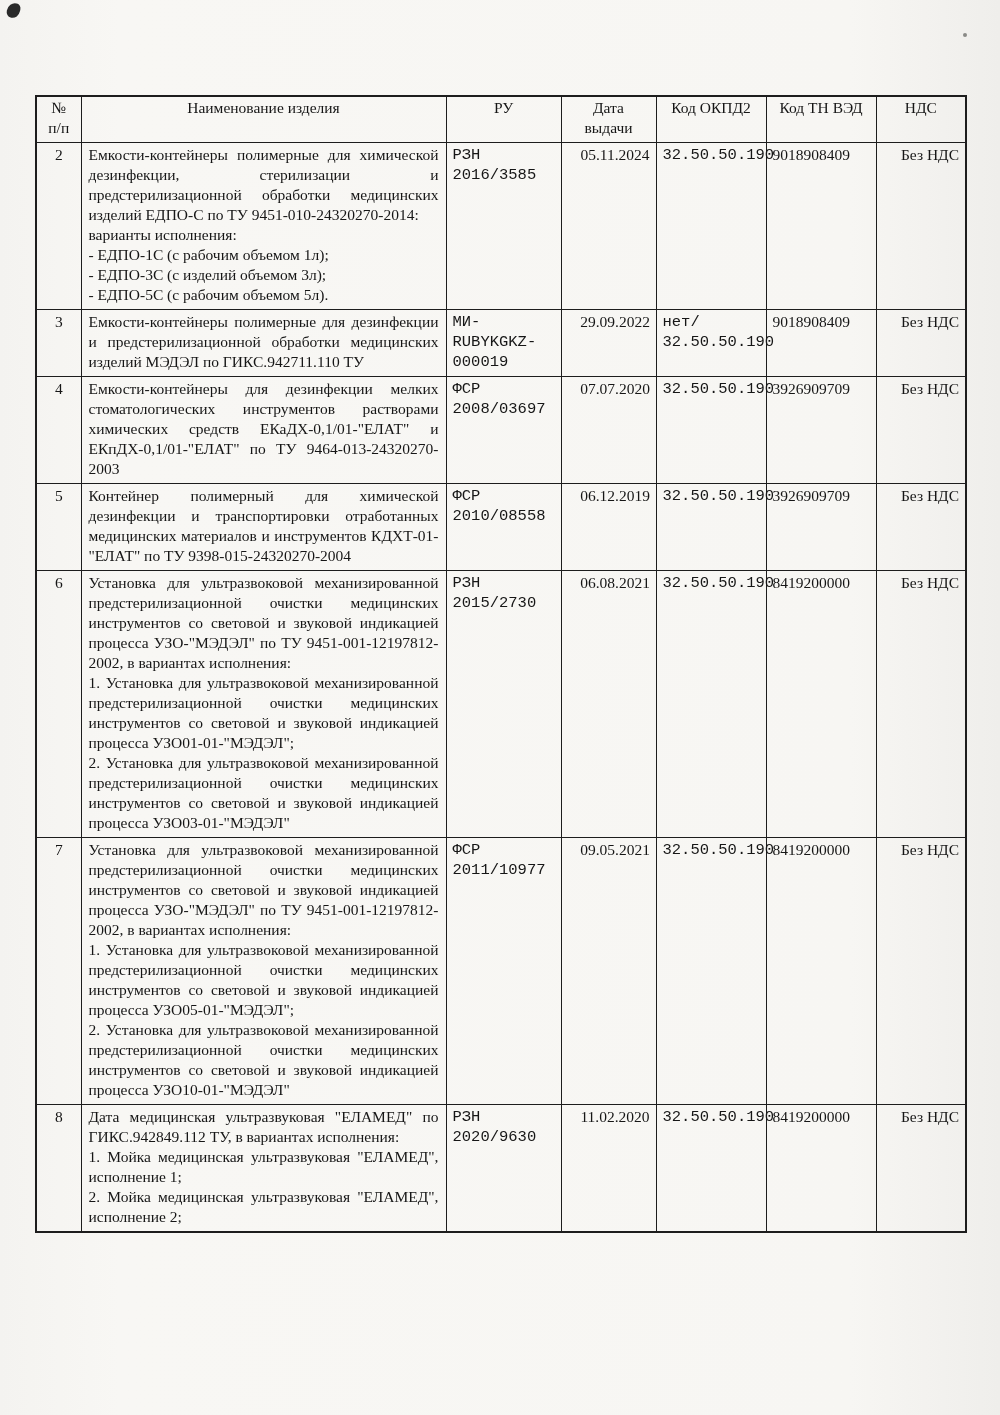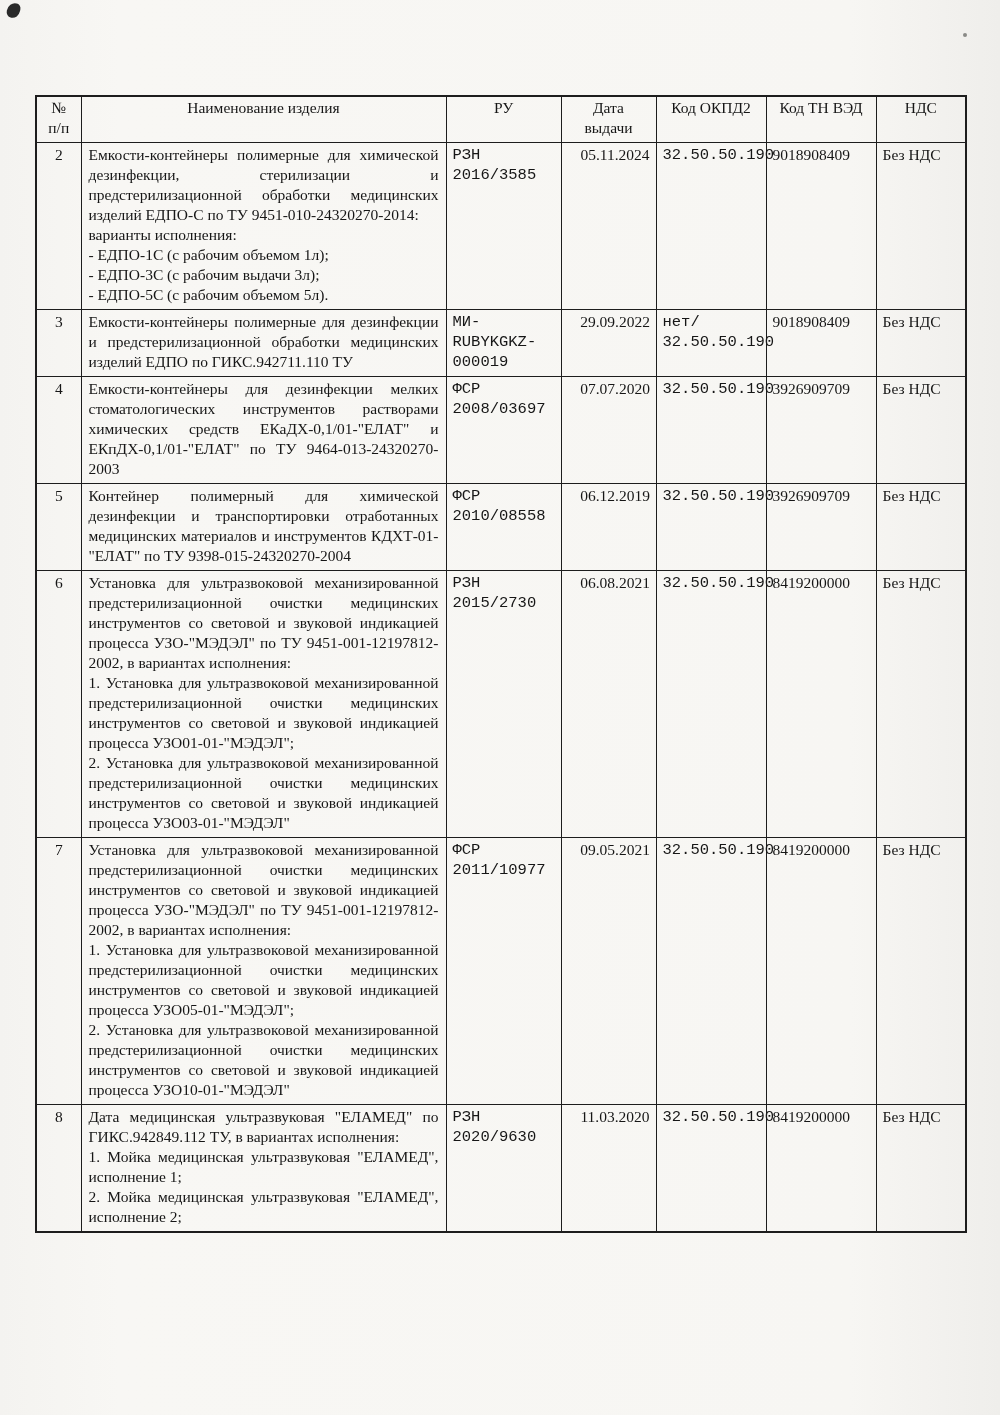--- a/index.html
+++ b/index.html
@@ -76,21 +76,21 @@
   td.okpd2-cell {
     white-space: pre-line;
     font-family: Liberation Mono, monospace;
   }
   td.date-cell {
     text-align: center;
     padding-left: 15px;
     padding-right: 2px;
   }
   td.nds-cell {
-    text-align: left;
+    text-align: right;
   }
 </style>
 </head>
 <body>
 
 <div class="page">
   <div class="scan-artifact"></div>
   <div class="scan-dot"></div>
 
   <table class="registry">
@@ -116,34 +116,34 @@
         <th>НДС</th>
       </tr>
     </thead>
     <tbody id="table-body">
         <tr>
           <td class="num-cell">2</td>
           <td class="name-cell">
             <div class="para">Емкости-контейнеры полимерные для химической дезинфекции, стерилизации и предстерилизационной обработки медицинских изделий ЕДПО-С по ТУ 9451-010-24320270-2014:</div>
             <div class="para">варианты исполнения:</div>
             <div class="para">- ЕДПО-1С (с рабочим объемом 1л);</div>
-            <div class="para">- ЕДПО-3С (с рабочим выдачи 3л);</div>
+            <div class="para">- ЕДПО-3С (с изделий объемом 3л);</div>
             <div class="para">- ЕДПО-5С (с рабочим объемом 5л).</div>
           </td>
           <td class="ru-cell">РЗН
 2016/3585</td>
           <td class="date-cell">05.11.2024</td>
           <td class="okpd2-cell">32.50.50.190</td>
           <td class="tnved-cell">9018908409</td>
           <td class="nds-cell">Без НДС</td>
         </tr>
         <tr>
           <td class="num-cell">3</td>
           <td class="name-cell">
-            <div class="para">Емкости-контейнеры полимерные для дезинфекции и предстерилизационной обработки медицинских изделий ЕДПО по ГИКС.942711.110 ТУ</div>
+            <div class="para">Емкости-контейнеры полимерные для дезинфекции и предстерилизационной обработки медицинских изделий МЭДЭЛ по ГИКС.942711.110 ТУ</div>
           </td>
           <td class="ru-cell">МИ-
 RUBYKGKZ-
 000019</td>
           <td class="date-cell">29.09.2022</td>
           <td class="okpd2-cell">нет/
 32.50.50.190</td>
           <td class="tnved-cell">9018908409</td>
           <td class="nds-cell">Без НДС</td>
         </tr>
@@ -201,20 +201,20 @@
         </tr>
         <tr>
           <td class="num-cell">8</td>
           <td class="name-cell">
             <div class="para">Дата медицинская ультразвуковая "ЕЛАМЕД" по ГИКС.942849.112 ТУ, в вариантах исполнения:</div>
             <div class="para">1. Мойка медицинская ультразвуковая "ЕЛАМЕД", исполнение 1;</div>
             <div class="para">2. Мойка медицинская ультразвуковая "ЕЛАМЕД", исполнение 2;</div>
           </td>
           <td class="ru-cell">РЗН
 2020/9630</td>
-          <td class="date-cell">11.03.2020</td>
+          <td class="date-cell">11.02.2020</td>
           <td class="okpd2-cell">32.50.50.190</td>
           <td class="tnved-cell">8419200000</td>
           <td class="nds-cell">Без НДС</td>
         </tr>
       </tbody>
   </table>
 </div>
 
 </body></html>

